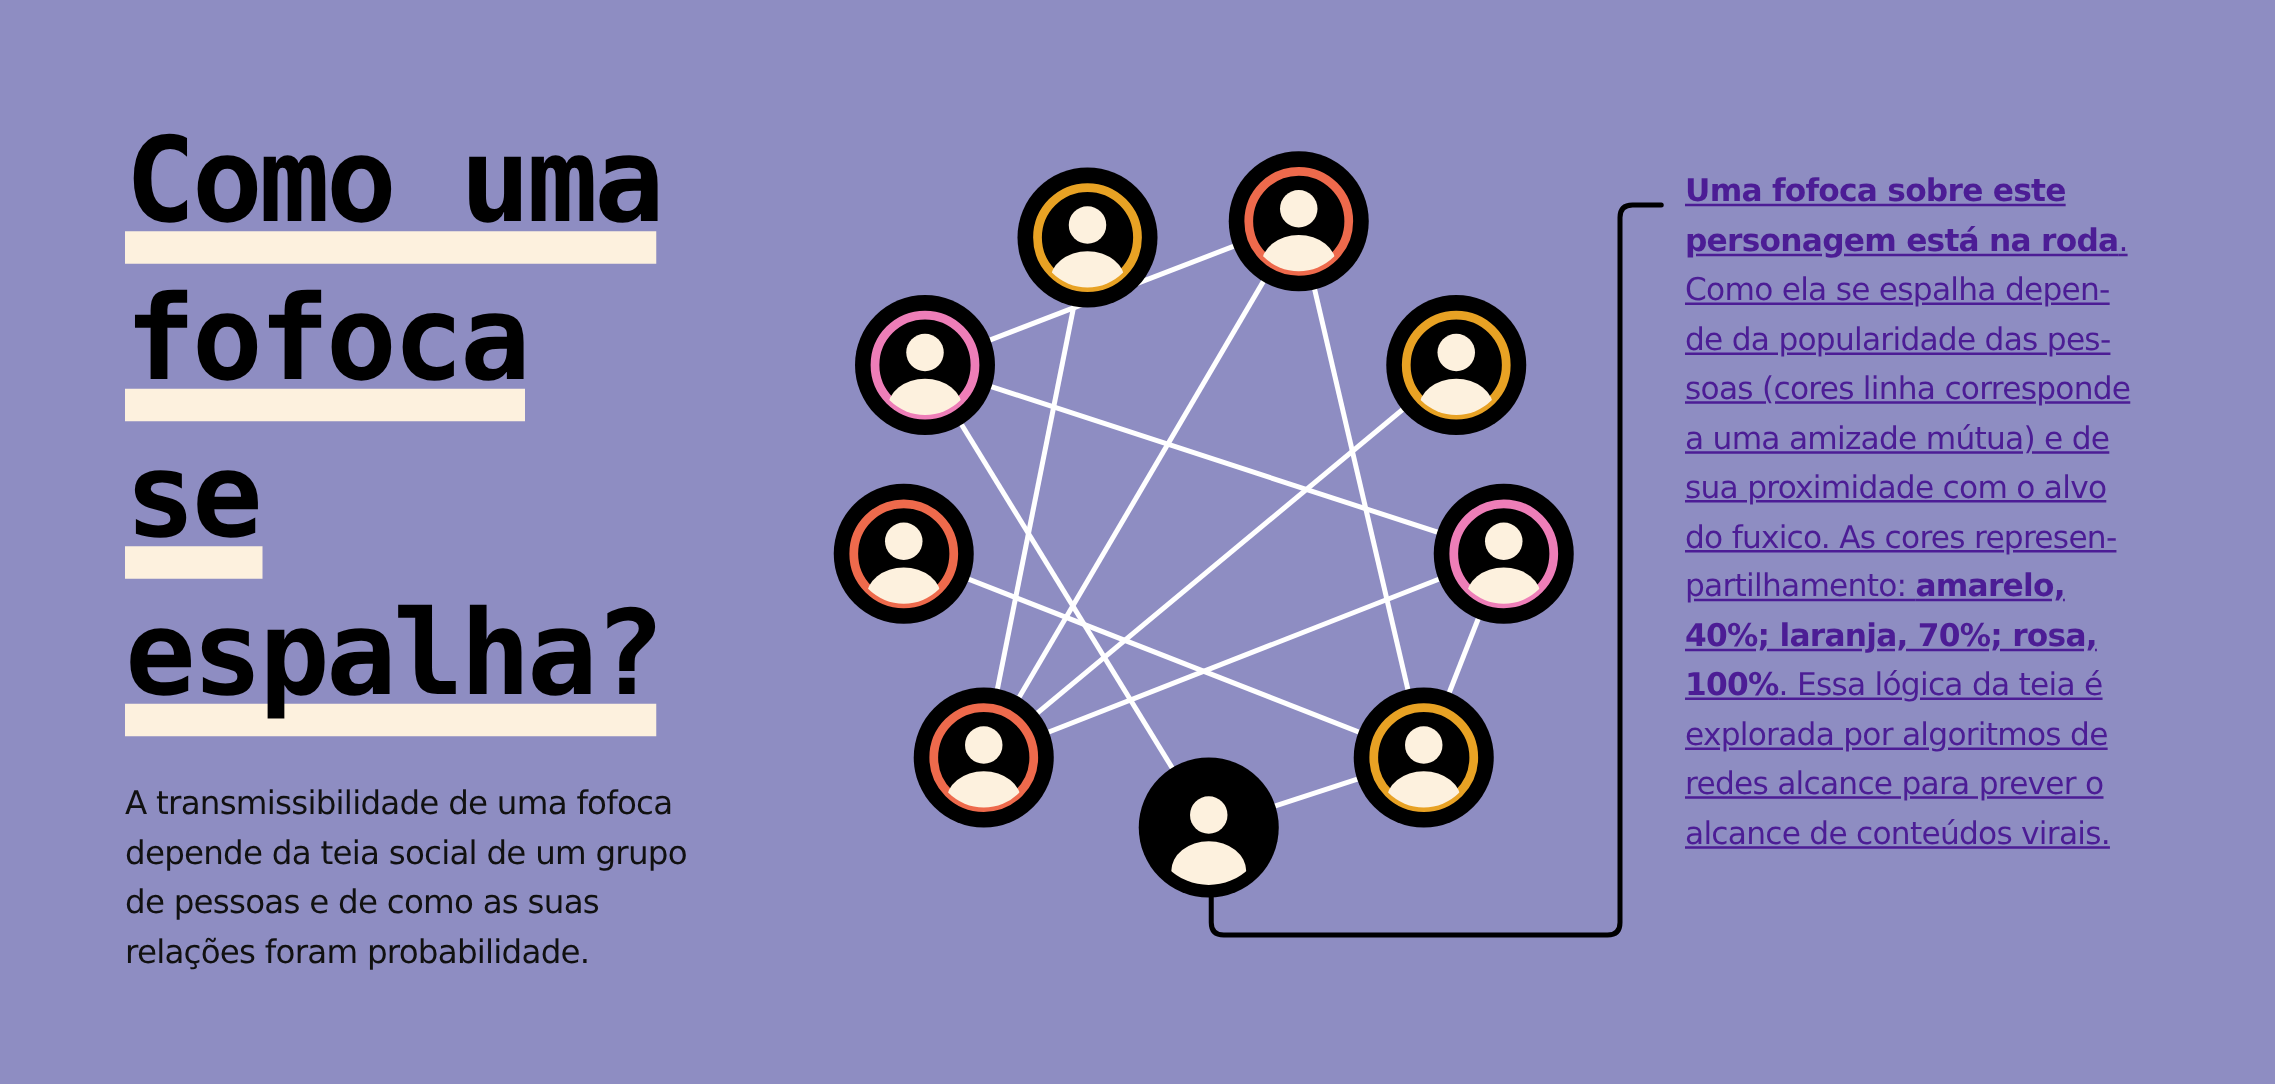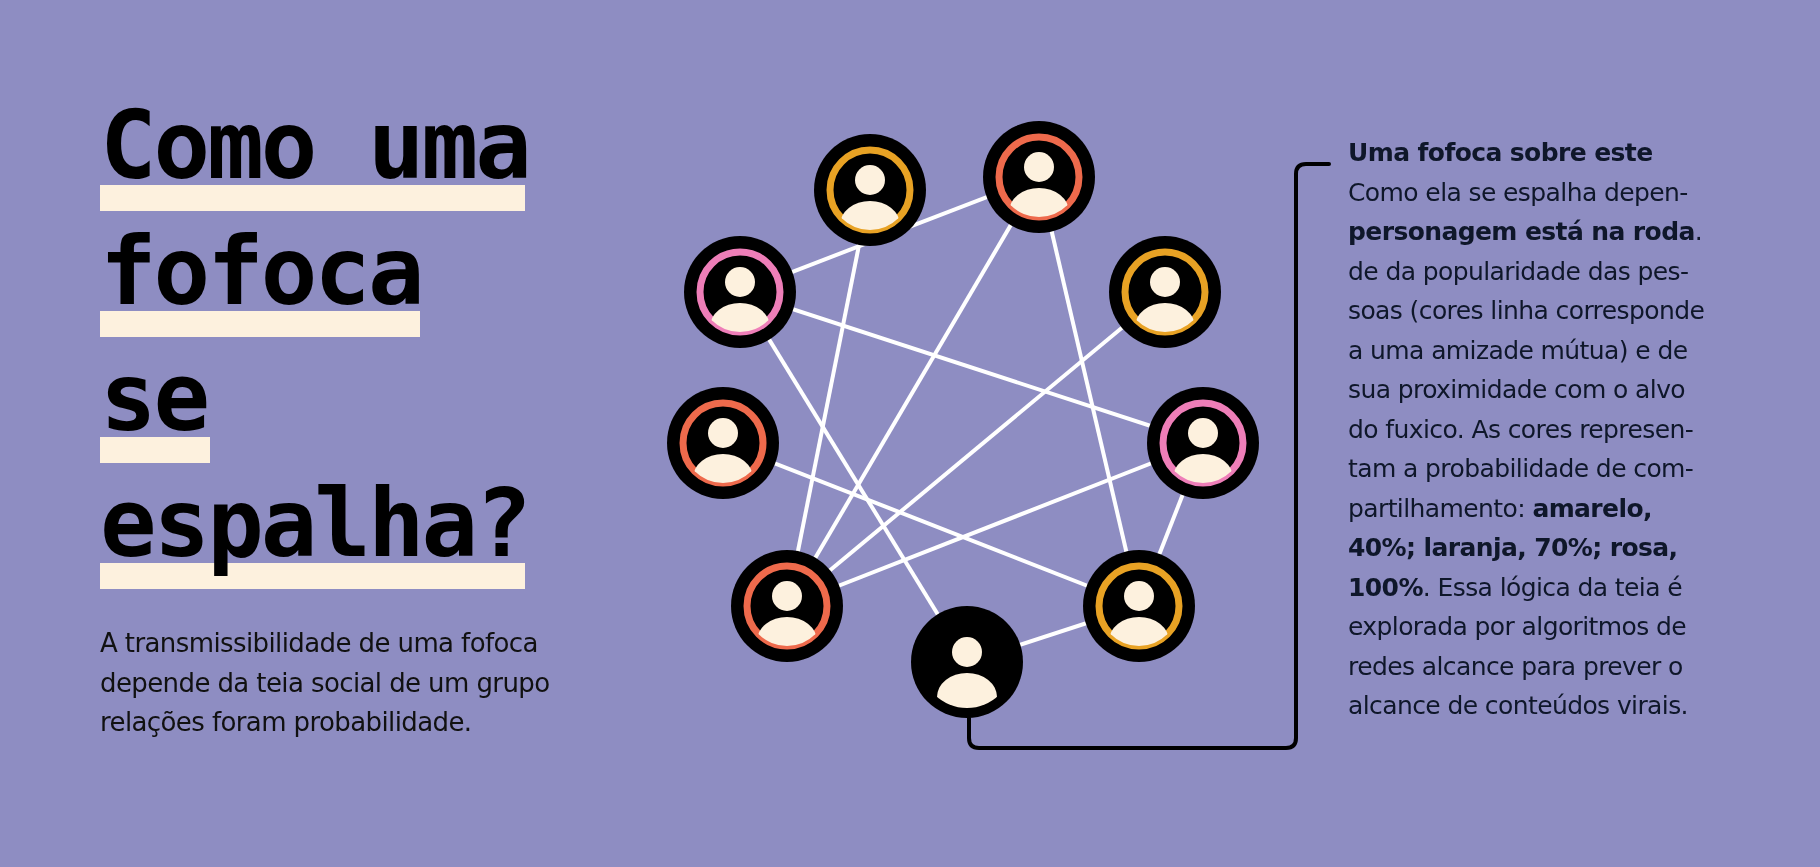--- a/index.html
+++ b/index.html
@@ -65,22 +65,23 @@
       height: 867px;
     }
     .side-text {
       position: absolute;
       left: 1348px;
       top: 133px;
       width: 420px;
       font-family: "DejaVu Sans", sans-serif;
       font-size: 25px;
       line-height: 39.5px;
-      color: #0f172a;
+      color: #4c1d95;
       letter-spacing: -0.6px;
+      text-decoration: underline;
     }
     .side-text div { white-space: nowrap; }
     .side-text b { font-weight: bold; }
   </style>
 </head>
 <body>
 
 <div class="title-block">
   <div class="title-line">
     <div class="title-bar" style="width:425px"></div>
@@ -96,20 +97,21 @@
   </div>
   <div class="title-line">
     <div class="title-bar" style="width:425px"></div>
     <div class="title-word">espalha?</div>
   </div>
 </div>
 
 <div class="desc">
   <div>A transmissibilidade de uma fofoca</div>
   <div>depende da teia social de um grupo</div>
+  <div>de pessoas e de como as suas</div>
   <div>relações foram probabilidade.</div>
 </div>
 
 <svg class="diagram" width="1820" height="867" viewBox="0 0 1820 867" xmlns="http://www.w3.org/2000/svg">
   <g id="edges">
       <line x1="740" y1="292" x2="1039" y2="177" stroke="#FFFFFF" stroke-width="4"></line>
       <line x1="870" y1="190" x2="787" y2="606" stroke="#FFFFFF" stroke-width="4"></line>
       <line x1="1039" y1="177" x2="787" y2="606" stroke="#FFFFFF" stroke-width="4"></line>
       <line x1="1039" y1="177" x2="1139" y2="606" stroke="#FFFFFF" stroke-width="4"></line>
       <line x1="740" y1="292" x2="1203" y2="443" stroke="#FFFFFF" stroke-width="4"></line>
@@ -236,27 +238,26 @@
         <g clip-path="url(#clip-n9)">
           <circle cx="967" cy="652" r="15" fill="#FDF1DE"></circle>
           <ellipse cx="967" cy="697" rx="30" ry="24" fill="#FDF1DE"></ellipse>
         </g>
       </g>
     </g>
 </svg>
 
 <div class="side-text">
   <div><b>Uma fofoca sobre este</b></div>
+  <div><b>personagem está na roda</b><span>.</span></div>
   <div>Como ela se espalha depen-</div>
-  <div><b>personagem está na roda</b><span>.</span></div>
   <div>de da popularidade das pes-</div>
   <div>soas (cores linha corresponde</div>
   <div>a uma amizade mútua) e de</div>
   <div>sua proximidade com o alvo</div>
   <div>do fuxico. As cores represen-</div>
-  <div>tam a probabilidade de com-</div>
   <div><span>partilhamento: </span><b>amarelo,</b></div>
   <div><b>40%; laranja, 70%; rosa,</b></div>
   <div><b>100%</b><span>. Essa lógica da teia é</span></div>
   <div>explorada por algoritmos de</div>
   <div>redes alcance para prever o</div>
   <div>alcance de conteúdos virais.</div>
 </div>
 
 </body></html>

